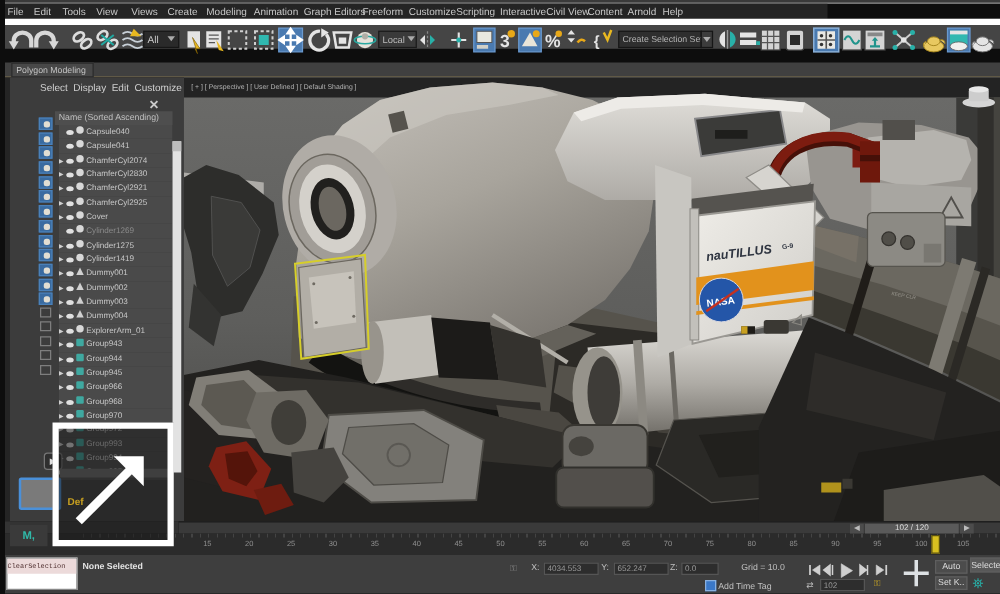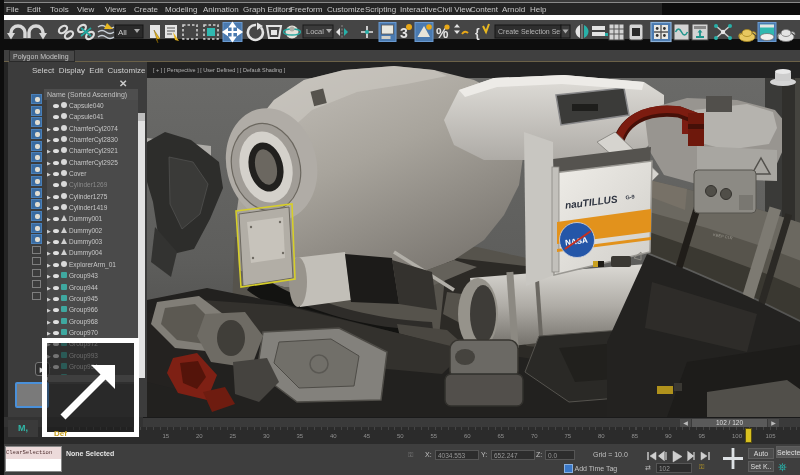--- a/index.html
+++ b/index.html
@@ -43,21 +43,21 @@
 .bic { width:11px; height:10px; background:#3a6ba0; border:1px solid #4a80b8; margin-bottom:1.7px; position:relative; }
 .bic:after { content:""; position:absolute; left:2.5px; top:2px; width:5px; height:5px; background:#e2ded2; border-radius:2px; }
 .gic { width:9px; height:8px; border:1px solid #7e7e7e; margin-bottom:3.4px; margin-left:1px; }
 
 
 #viewport { position:absolute; left:143px; top:0; width:653px; height:355px; background:#555; overflow:hidden; }
 
 
 #playbtn { left:35px; top:362px; width:15px; height:14px; background:#2f2f2f; border:1px solid #777; border-radius:3px; color:#e0e0e0; font-size:7px; text-align:center; line-height:14px; }
 #matslot { left:15px; top:382px; width:34px; height:26px; background:#7a7a7a; border:2px solid #4a90d9; border-radius:2px; }
-#deflabel { left:54px; top:397px; color:#c8a020; font-size:8px; font-weight:bold; z-index:60;margin-top:32px; }
+#deflabel { left:54px; top:397px; color:#c8a020; font-size:8px; font-weight:bold; z-index:60; }
 #mtab { left:8px; top:420px; width:30px; height:17px; background:#3a3a3a; color:#30b8a8; font-size:9px; font-weight:bold; text-align:center; line-height:17px; z-index:10; }
 
 
 #tslider { left:143px; top:417px; width:657px; height:10px; background:#3a3a3a; border-top:1px solid #1a1a1a; }
 #tslider .lbtn { position:absolute; left:537px; top:1px; width:11px; height:8px; background:#4c4c4c; color:#bbb; font-size:6px; text-align:center; line-height:8px; }
 #tslider .box { position:absolute; left:549px; top:1px; width:75px; height:8px; background:#5a5a5a; color:#ddd; font-size:6.5px; text-align:center; line-height:8px; }
 #tslider .rbtn { position:absolute; left:625px; top:1px; width:11px; height:8px; background:#4c4c4c; color:#bbb; font-size:6px; text-align:center; line-height:8px; }
 
 
 #ruler { left:4px; top:427px; width:796px; height:17px; background:#2b2b2b; background-image:repeating-linear-gradient(90deg,#444 0px,#444 1px,transparent 1px,transparent 6.7px); background-size:100% 3px; background-repeat:no-repeat; background-position:62px 0; }

